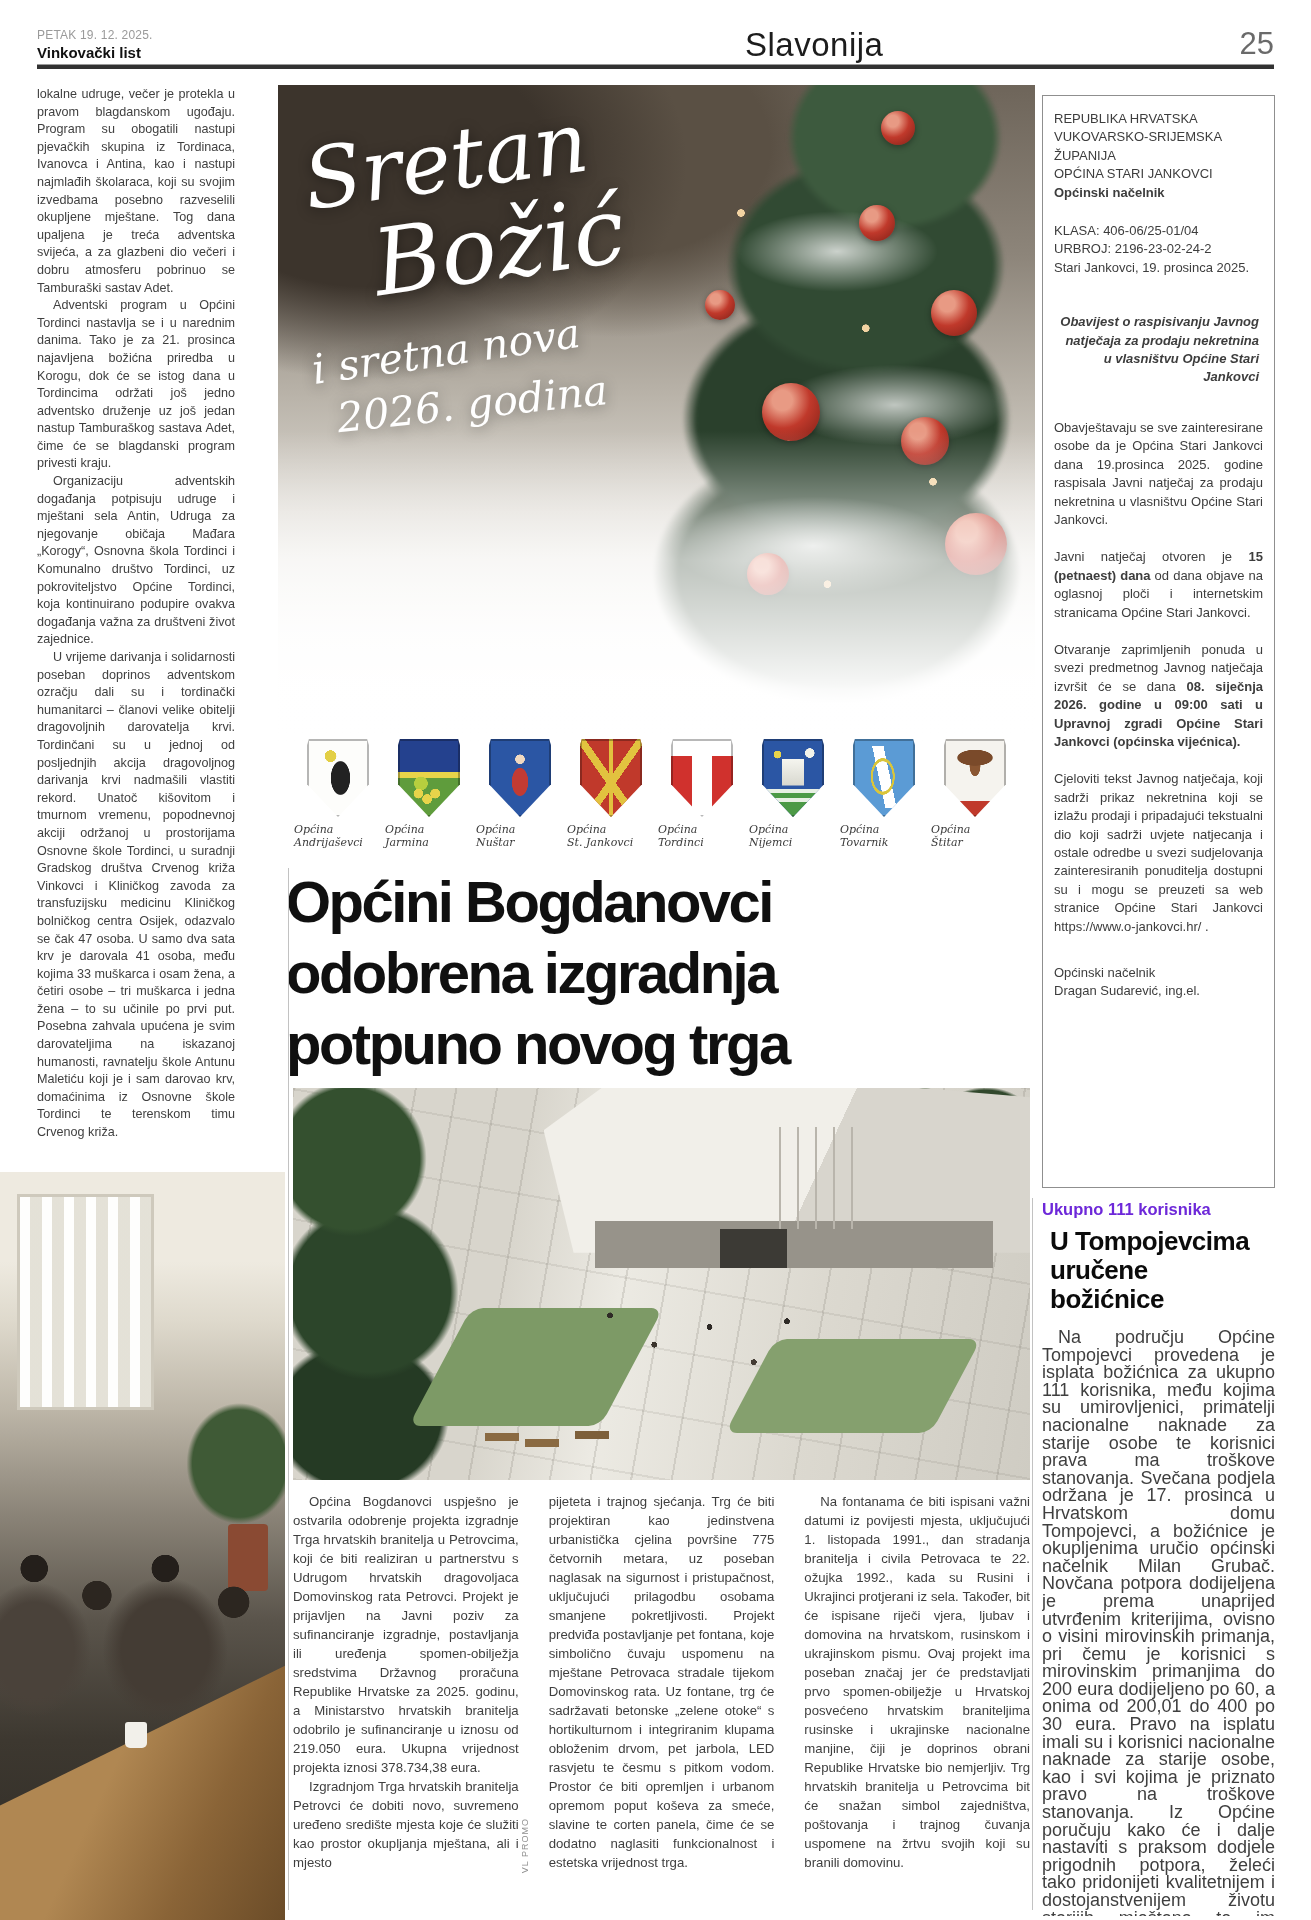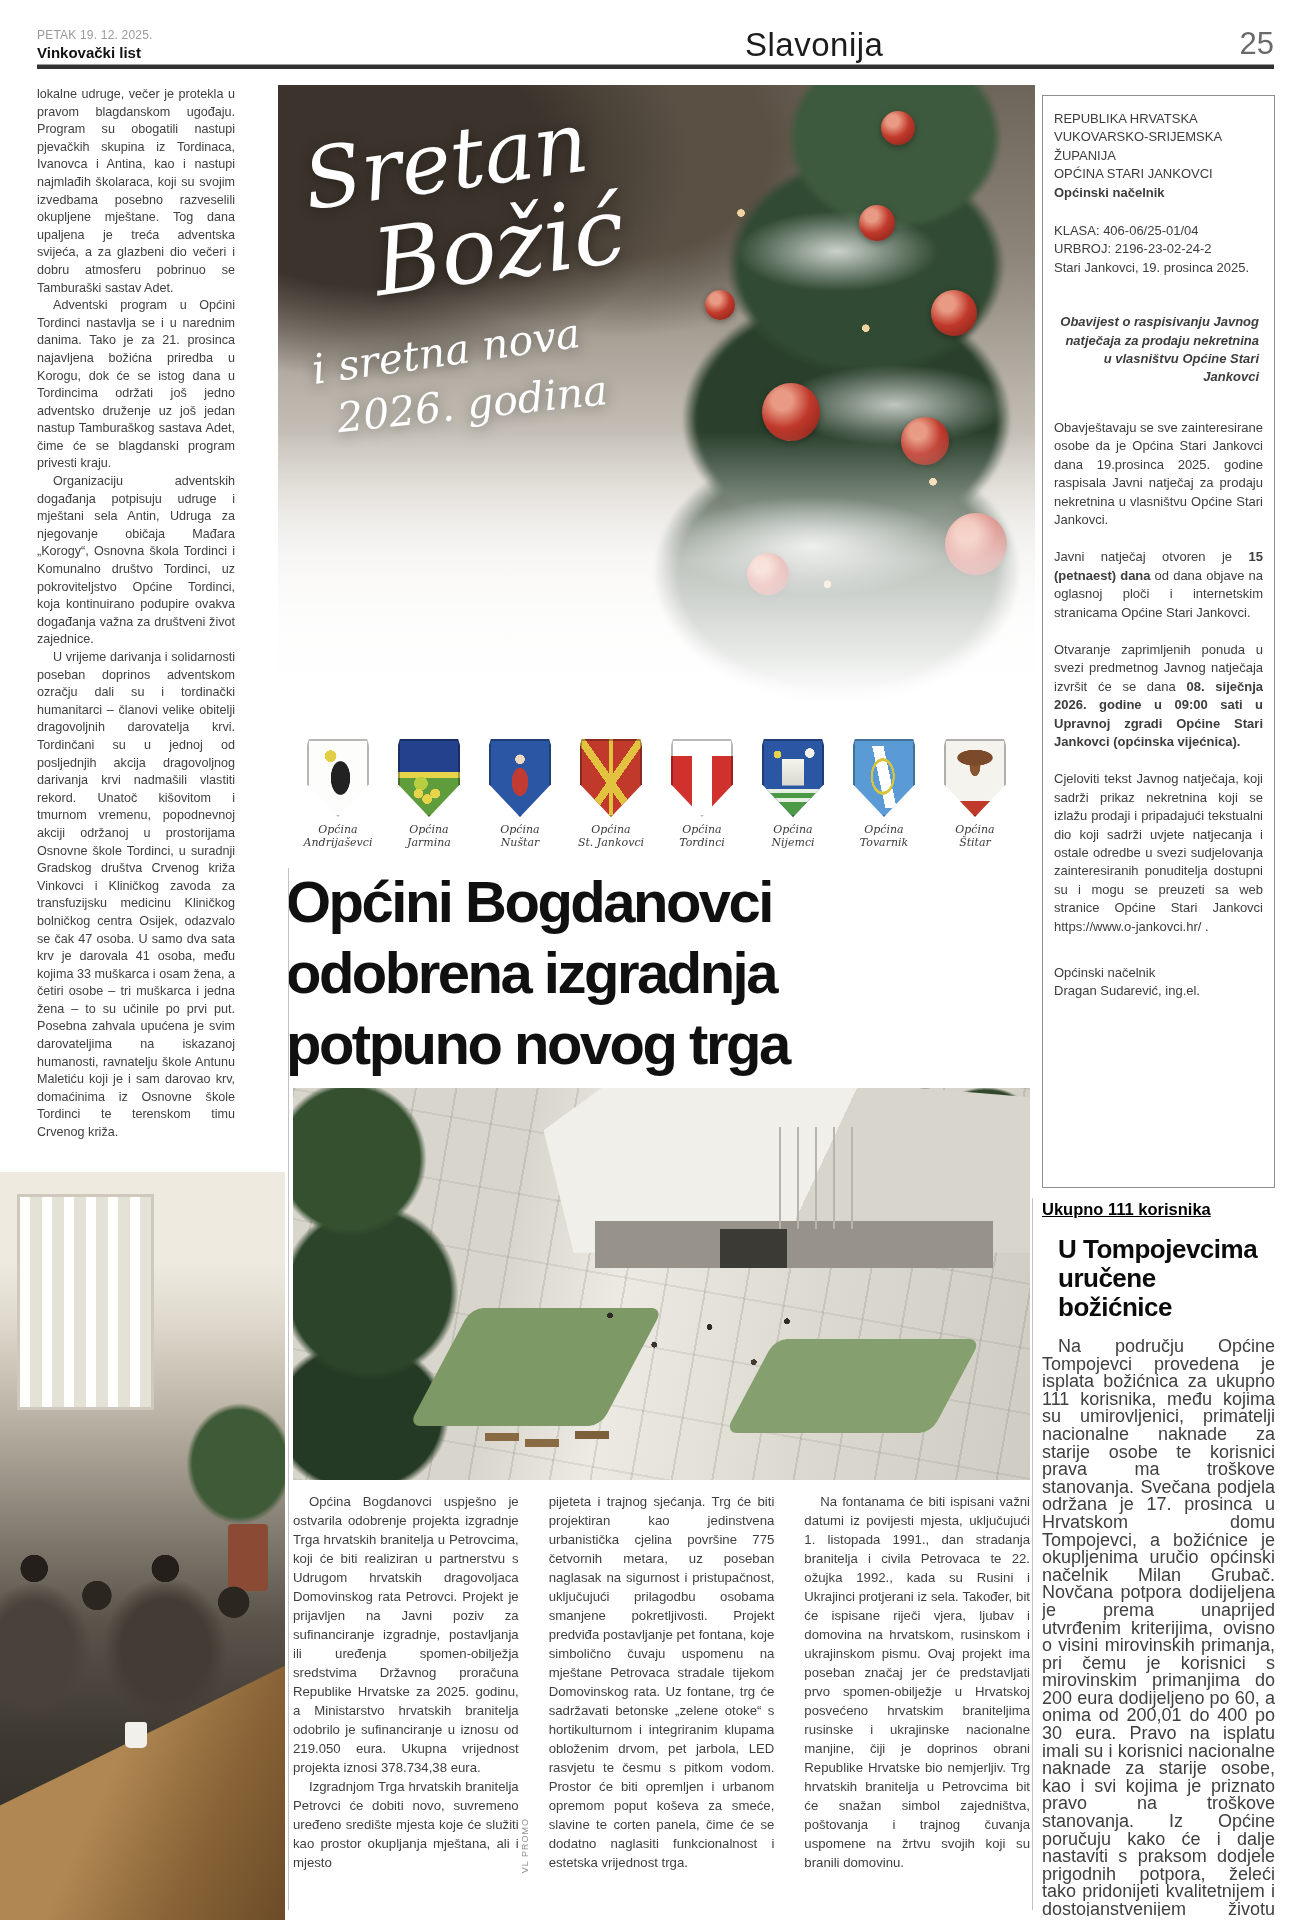--- a/index.html
+++ b/index.html
@@ -53,21 +53,21 @@
   .fog{position:absolute;left:0;right:0;bottom:0;height:430px;background:
     linear-gradient(180deg, rgba(255,255,255,0) 0, rgba(255,255,255,.7) 30%, rgba(255,255,255,.97) 60%, #fff 100%);}
   .greet{position:absolute;left:24px;top:16px;width:500px;color:#fff;font-family:"DejaVu Serif",serif;
          font-style:italic;text-shadow:0 2px 14px rgba(0,0,0,.4);}
   .g1{font-size:84px;line-height:90px;transform:rotate(-8deg);}
   .g2{font-size:92px;line-height:96px;transform:rotate(-8deg);margin:-4px 0 0 70px;}
   .g3{font-size:41px;line-height:46px;transform:rotate(-8deg);margin:30px 0 0 8px;}
   .g4{font-size:41px;line-height:46px;transform:rotate(-6deg);margin:12px 0 0 34px;}
   
   .crests{position:absolute;left:16px;right:16px;bottom:12px;display:flex;justify-content:space-between;}
-  .crest{width:88px;text-align:center;}
+  .crest{width:88px;}
   .shield{width:62px;height:78px;margin:0 auto;clip-path:polygon(3% 0,97% 0,100% 8%,100% 58%,50% 100%,0 58%,0 8%);
           box-shadow:inset 0 0 0 2px rgba(0,0,0,.28);}
   .crest-label{margin-top:6px;font:italic 11px/13px "DejaVu Serif",serif;color:#3b3b3b;}
   .s-andrijasevci{background:radial-gradient(ellipse 26% 36% at 54% 50%, var(--c2) 58%, rgba(0,0,0,0) 62%),radial-gradient(circle 6px at 38% 22%, #e3cf45 96%, rgba(227,207,69,0)),var(--c1);}
   .s-jarmina{background:radial-gradient(circle 5px at 33% 70%, #e8d44a 95%, rgba(0,0,0,0)),radial-gradient(circle 5px at 47% 77%, #e8d44a 95%, rgba(0,0,0,0)),radial-gradient(circle 5px at 60% 70%, #e8d44a 95%, rgba(0,0,0,0)),radial-gradient(circle 7px at 37% 57%, #b7cf3e 95%, rgba(0,0,0,0)),linear-gradient(180deg, var(--c1) 0 42%, #e8d44a 42% 50%, var(--c2) 50% 100%);}
   .s-nustar{background:radial-gradient(circle 5px at 50% 26%, #f0d9c0 92%, rgba(0,0,0,0)),radial-gradient(ellipse 22% 30% at 50% 55%, var(--c2) 58%, rgba(0,0,0,0) 62%),var(--c1);}
   .s-jankovci{background:linear-gradient(55deg, rgba(0,0,0,0) 0 43%, var(--c2) 43% 51%, rgba(0,0,0,0) 51%),linear-gradient(-55deg, rgba(0,0,0,0) 0 43%, var(--c2) 43% 51%, rgba(0,0,0,0) 51%),linear-gradient(90deg, rgba(0,0,0,0) 0 46%, var(--c2) 46% 54%, rgba(0,0,0,0) 54%),var(--c1);}
   .s-tordinci{background:linear-gradient(90deg, var(--c2) 0 34%, #ffffff 34% 66%, var(--c2) 66% 100%) 0 100%/100% 78% no-repeat, var(--c1);}
   .s-nijemci{background:radial-gradient(circle 4px at 25% 20%, #e8d44a 92%, rgba(0,0,0,0)),radial-gradient(circle 5px at 77% 18%, #f3f3ea 92%, rgba(0,0,0,0)),linear-gradient(#f5f5ef,#d8d8cf) 50% 38%/36% 34% no-repeat,linear-gradient(180deg, rgba(0,0,0,0) 0 64%, #e8f0e4 64% 69%, var(--c2) 69% 76%, #e8f0e4 76% 81%, var(--c2) 81% 100%),var(--c1);}
   .s-tovarnik{background:radial-gradient(ellipse 28% 34% at 48% 48%, rgba(0,0,0,0) 56%, #d9c53b 58% 68%, rgba(0,0,0,0) 70%),linear-gradient(78deg, rgba(0,0,0,0) 0 42%, var(--c2) 42% 60%, rgba(0,0,0,0) 60%) 50% 45%/80% 80% no-repeat,var(--c1);}
@@ -120,22 +120,22 @@
   .notice .hdrlines p{margin:0;}
   .office{font-weight:700;margin:0 0 20px;}
   .meta p{margin:0;}
   .subject{margin:36px 4px 32px;text-align:right;font-weight:700;font-style:italic;}
   .notice-body p{margin:0 0 19px;text-align:justify;}
   .b{font-weight:700;}
   .sig{margin-top:28px;}
   .sig div{margin:0;}
   
   .r-art{position:absolute;left:1042px;top:1200px;width:233px;height:716px;overflow:hidden;}
-  .kicker{font-size:16.5px;font-weight:700;color:#000000;margin:0 0 7px;text-decoration:underline;}
-  .r-head{margin:16px;}
+  .kicker{font-size:16.5px;font-weight:700;color:#6d28d9;margin:0 0 7px;}
+  .r-head{margin:8px;}
   .r-head p{margin:0;font-size:26px;line-height:29px;font-weight:700;letter-spacing:-.5px;color:#0b0b0b;}
   .r-body{margin-top:15px;font-size:18px;line-height:17.6px;color:#3f3f3f;}
   
   .photo{position:absolute;left:0;top:1172px;width:285px;height:748px;margin:0;overflow:hidden;background:
     linear-gradient(180deg,#eeeae0 0 12%, #ded9cc 20%, #bcb5a7 32%, #8a8377 46%, #5a544b 60%, #3d3830 76%, #2e2a24 100%);}
   .p-window{position:absolute;left:6%;top:3%;width:46%;height:28%;border:3px solid #cec9bc;background:
     repeating-linear-gradient(90deg, rgba(255,255,255,.9) 0 10px, rgba(226,223,213,.9) 10px 22px),#f4f2ea;}
   .p-plant{position:absolute;right:-14%;top:26%;width:60%;height:26%;
     background:radial-gradient(ellipse 50% 50% at 50% 50%, #3f5a36 55%, rgba(0,0,0,0) 62%);}
   .p-pot{position:absolute;right:6%;top:47%;width:14%;height:9%;background:#8a4a33;border-radius:4px;}

